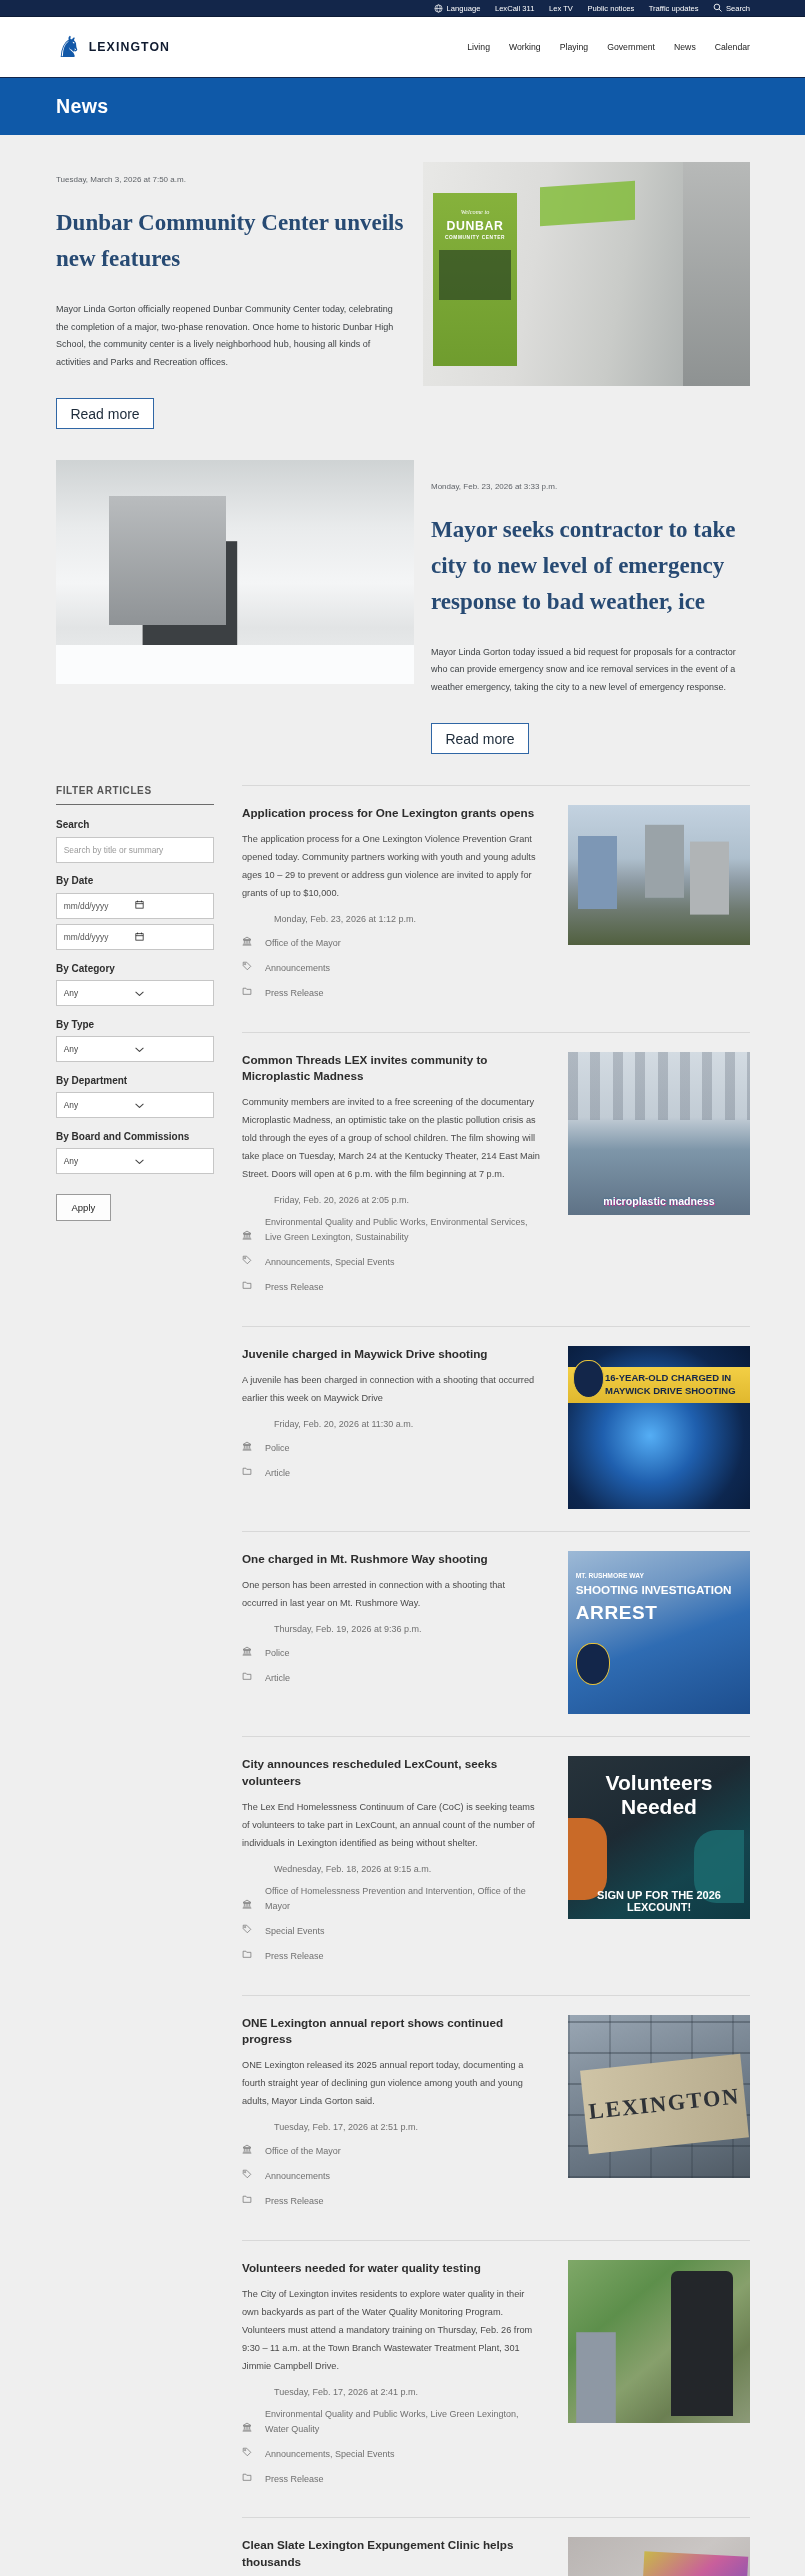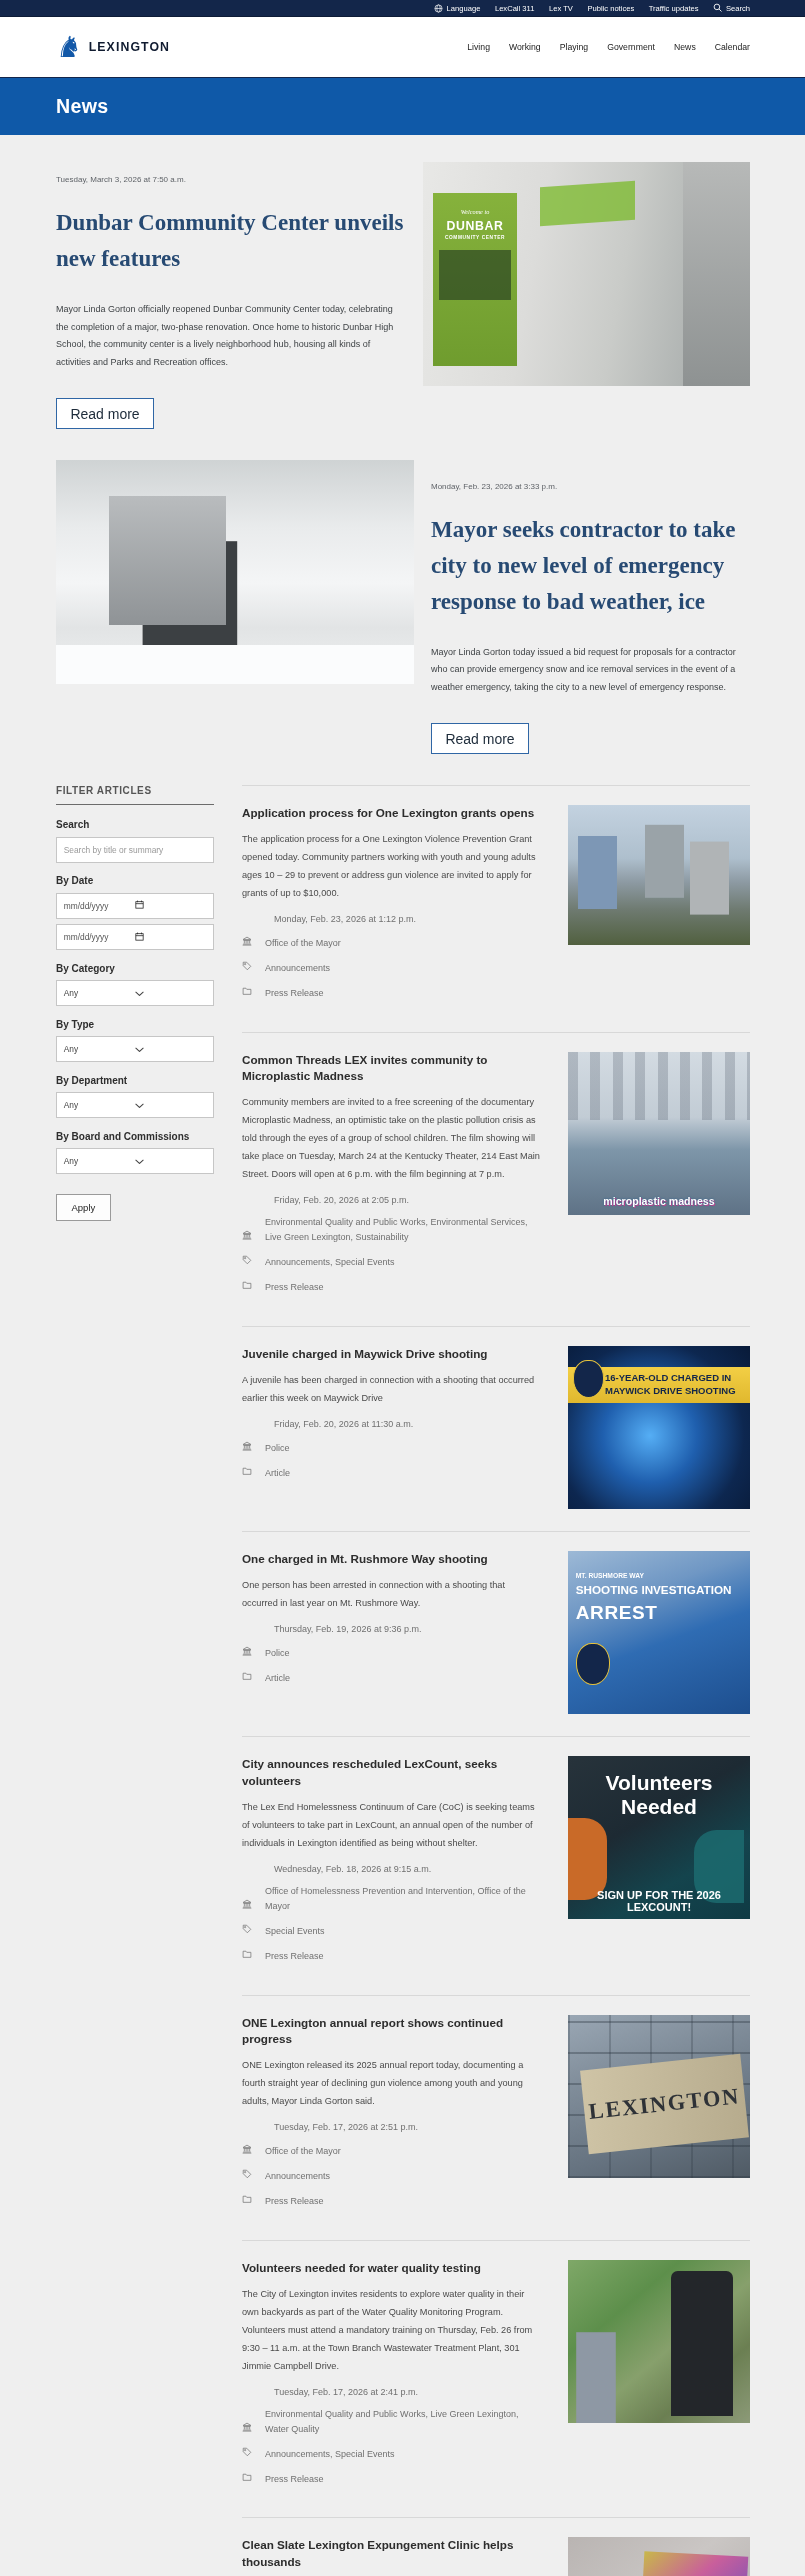--- a/index.html
+++ b/index.html
@@ -406,21 +406,21 @@
           <div class="thumb thumb-police-blue">
             <span class="cap cap-small-white">MT. RUSHMORE WAY</span>
             <span class="cap cap-big-white">SHOOTING INVESTIGATION</span>
             <span class="cap cap-huge-white">ARREST</span>
           </div>
         </article>
 
         <article class="article">
           <div class="article-body">
             <h2>City announces rescheduled LexCount, seeks volunteers</h2>
-            <p class="summary">The Lex End Homelessness Continuum of Care (CoC) is seeking teams of volunteers to take part in LexCount, an annual open of the number of individuals in Lexington identified as being without shelter.</p>
+            <p class="summary">The Lex End Homelessness Continuum of Care (CoC) is seeking teams of volunteers to take part in LexCount, an annual count of the number of individuals in Lexington identified as being without shelter.</p>
             <div class="date">Wednesday, Feb. 18, 2026 at 9:15 a.m.</div>
             <div class="meta-row">
               <span>
                 <svg width="10" height="10" viewBox="0 0 18 18" fill="none" stroke="#707070" stroke-width="1.3">
                   <path d="M2 6.2 9 2l7 4.2z"></path>
                   <line x1="2.5" y1="8" x2="15.5" y2="8"></line>
                   <line x1="4.2" y1="8" x2="4.2" y2="13.4"></line>
                   <line x1="7.4" y1="8" x2="7.4" y2="13.4"></line>
                   <line x1="10.6" y1="8" x2="10.6" y2="13.4"></line>
                   <line x1="13.8" y1="8" x2="13.8" y2="13.4"></line>

